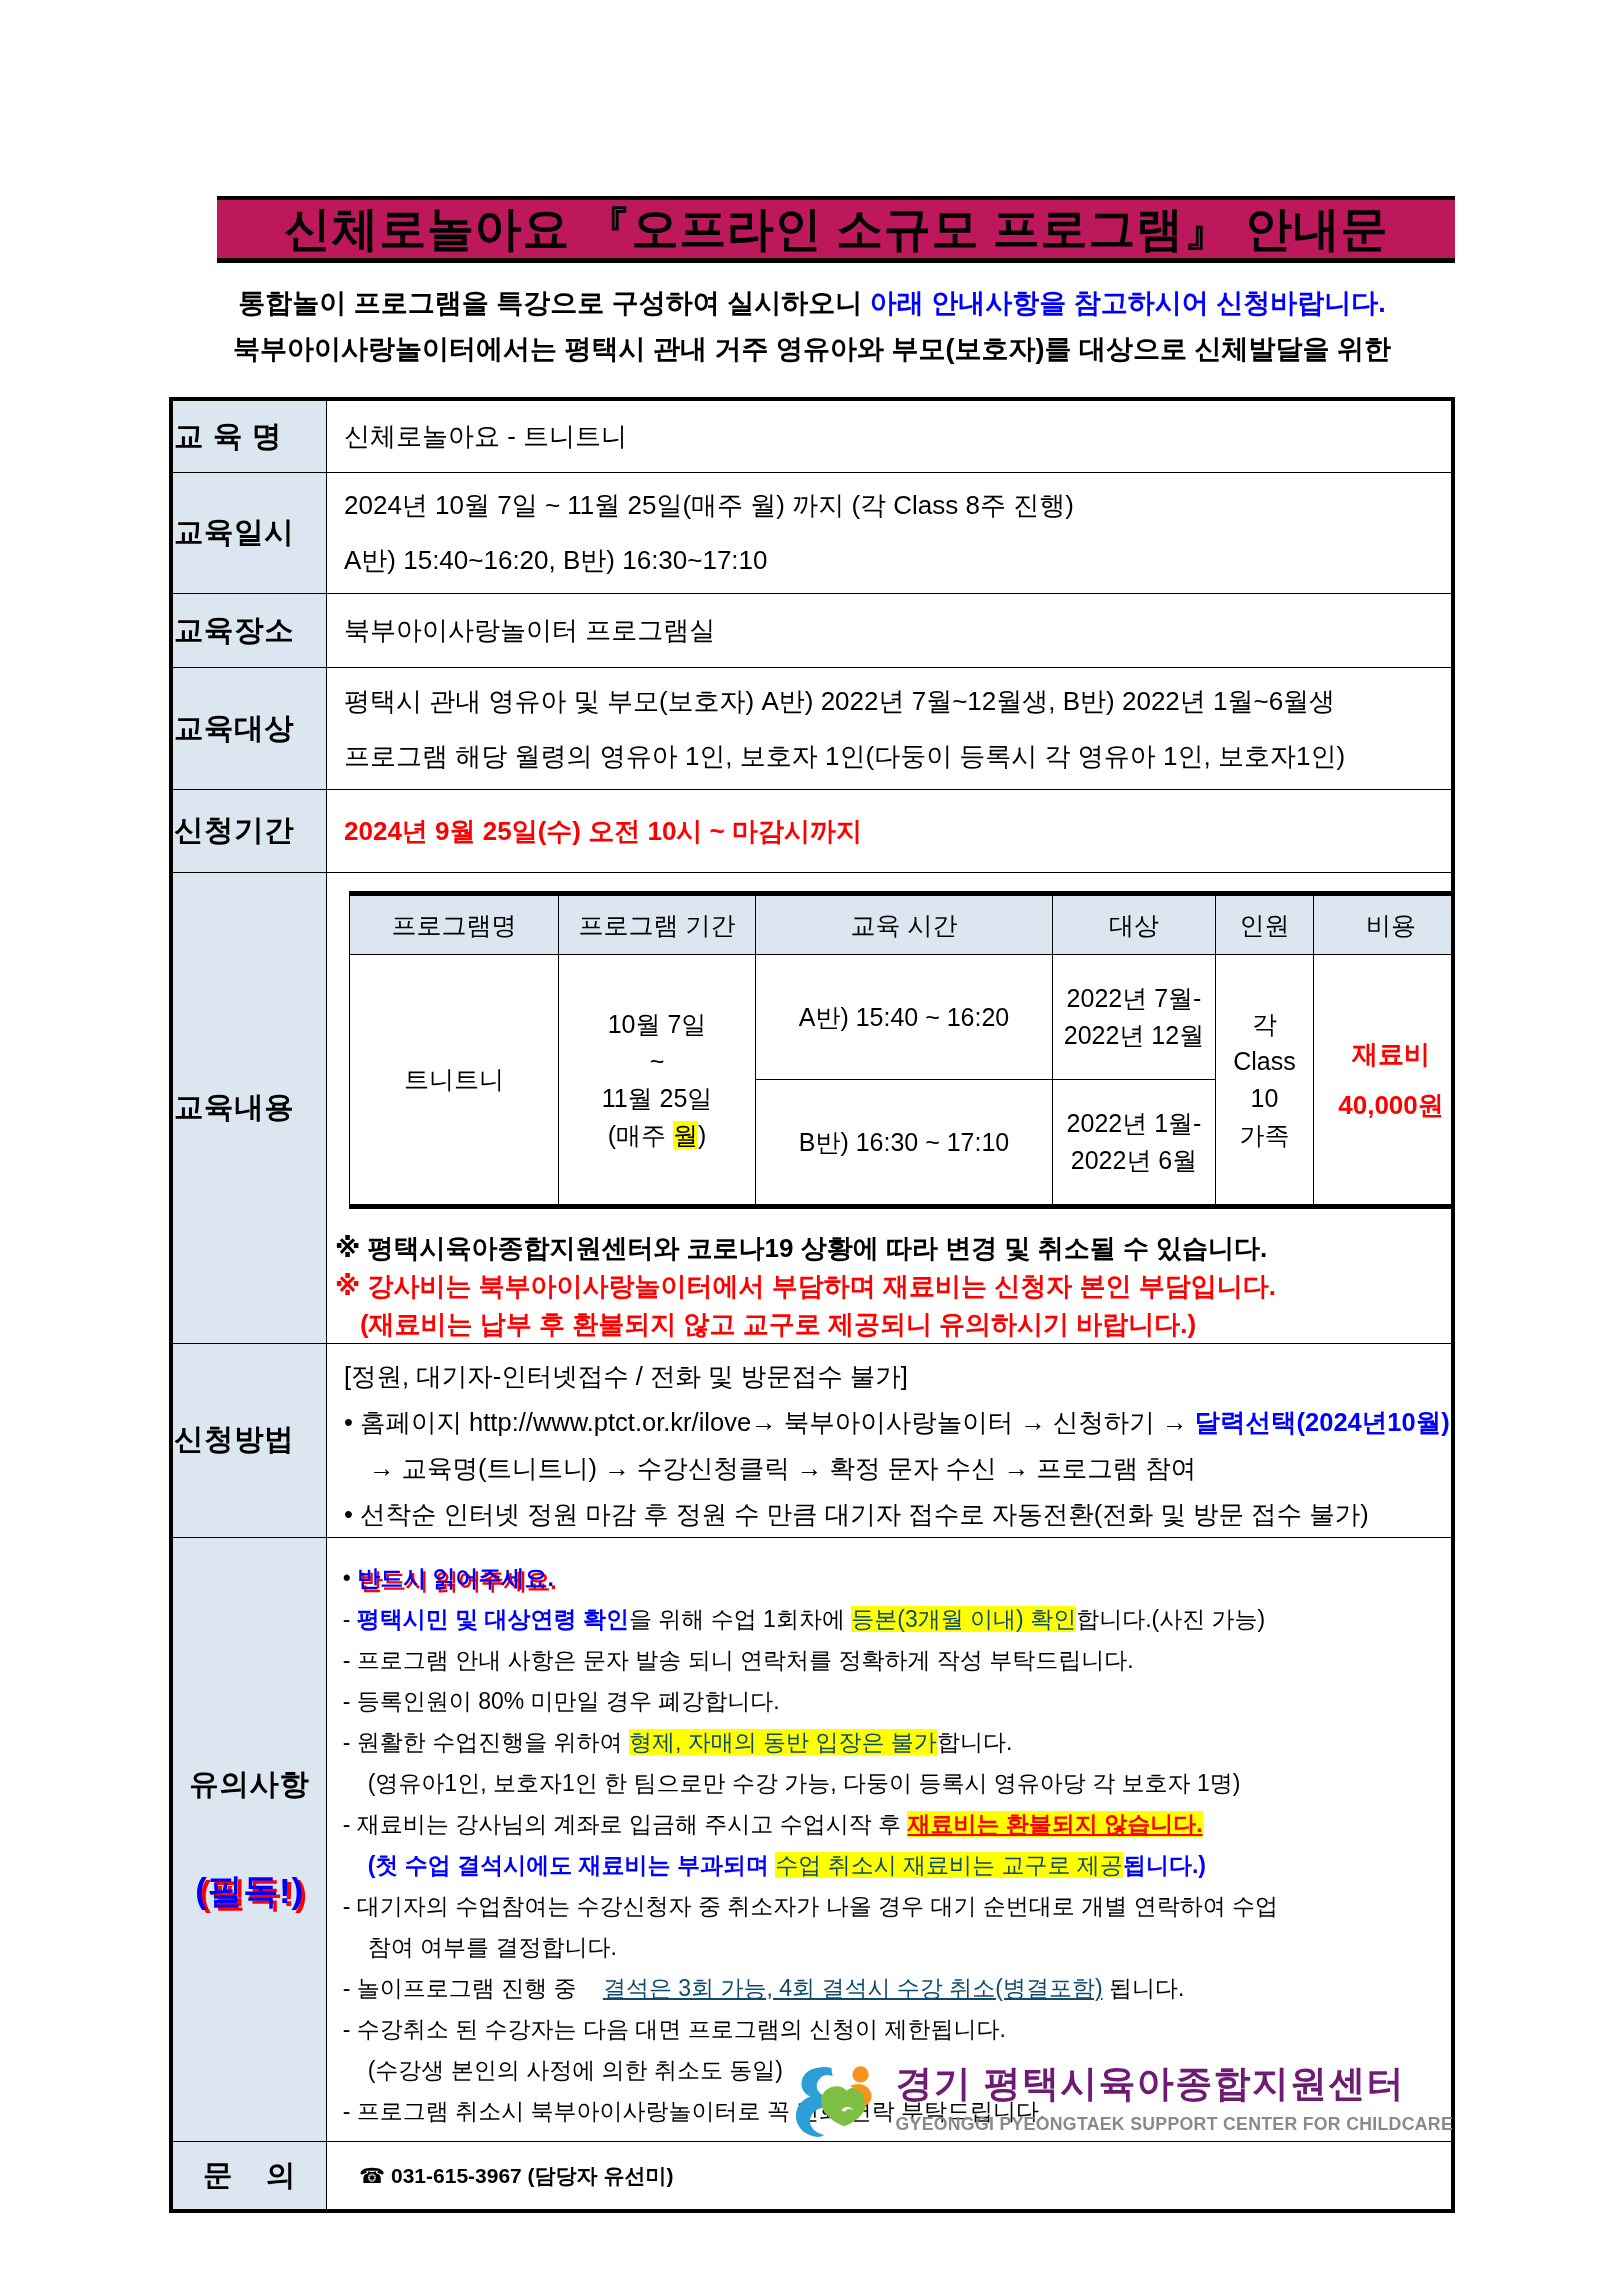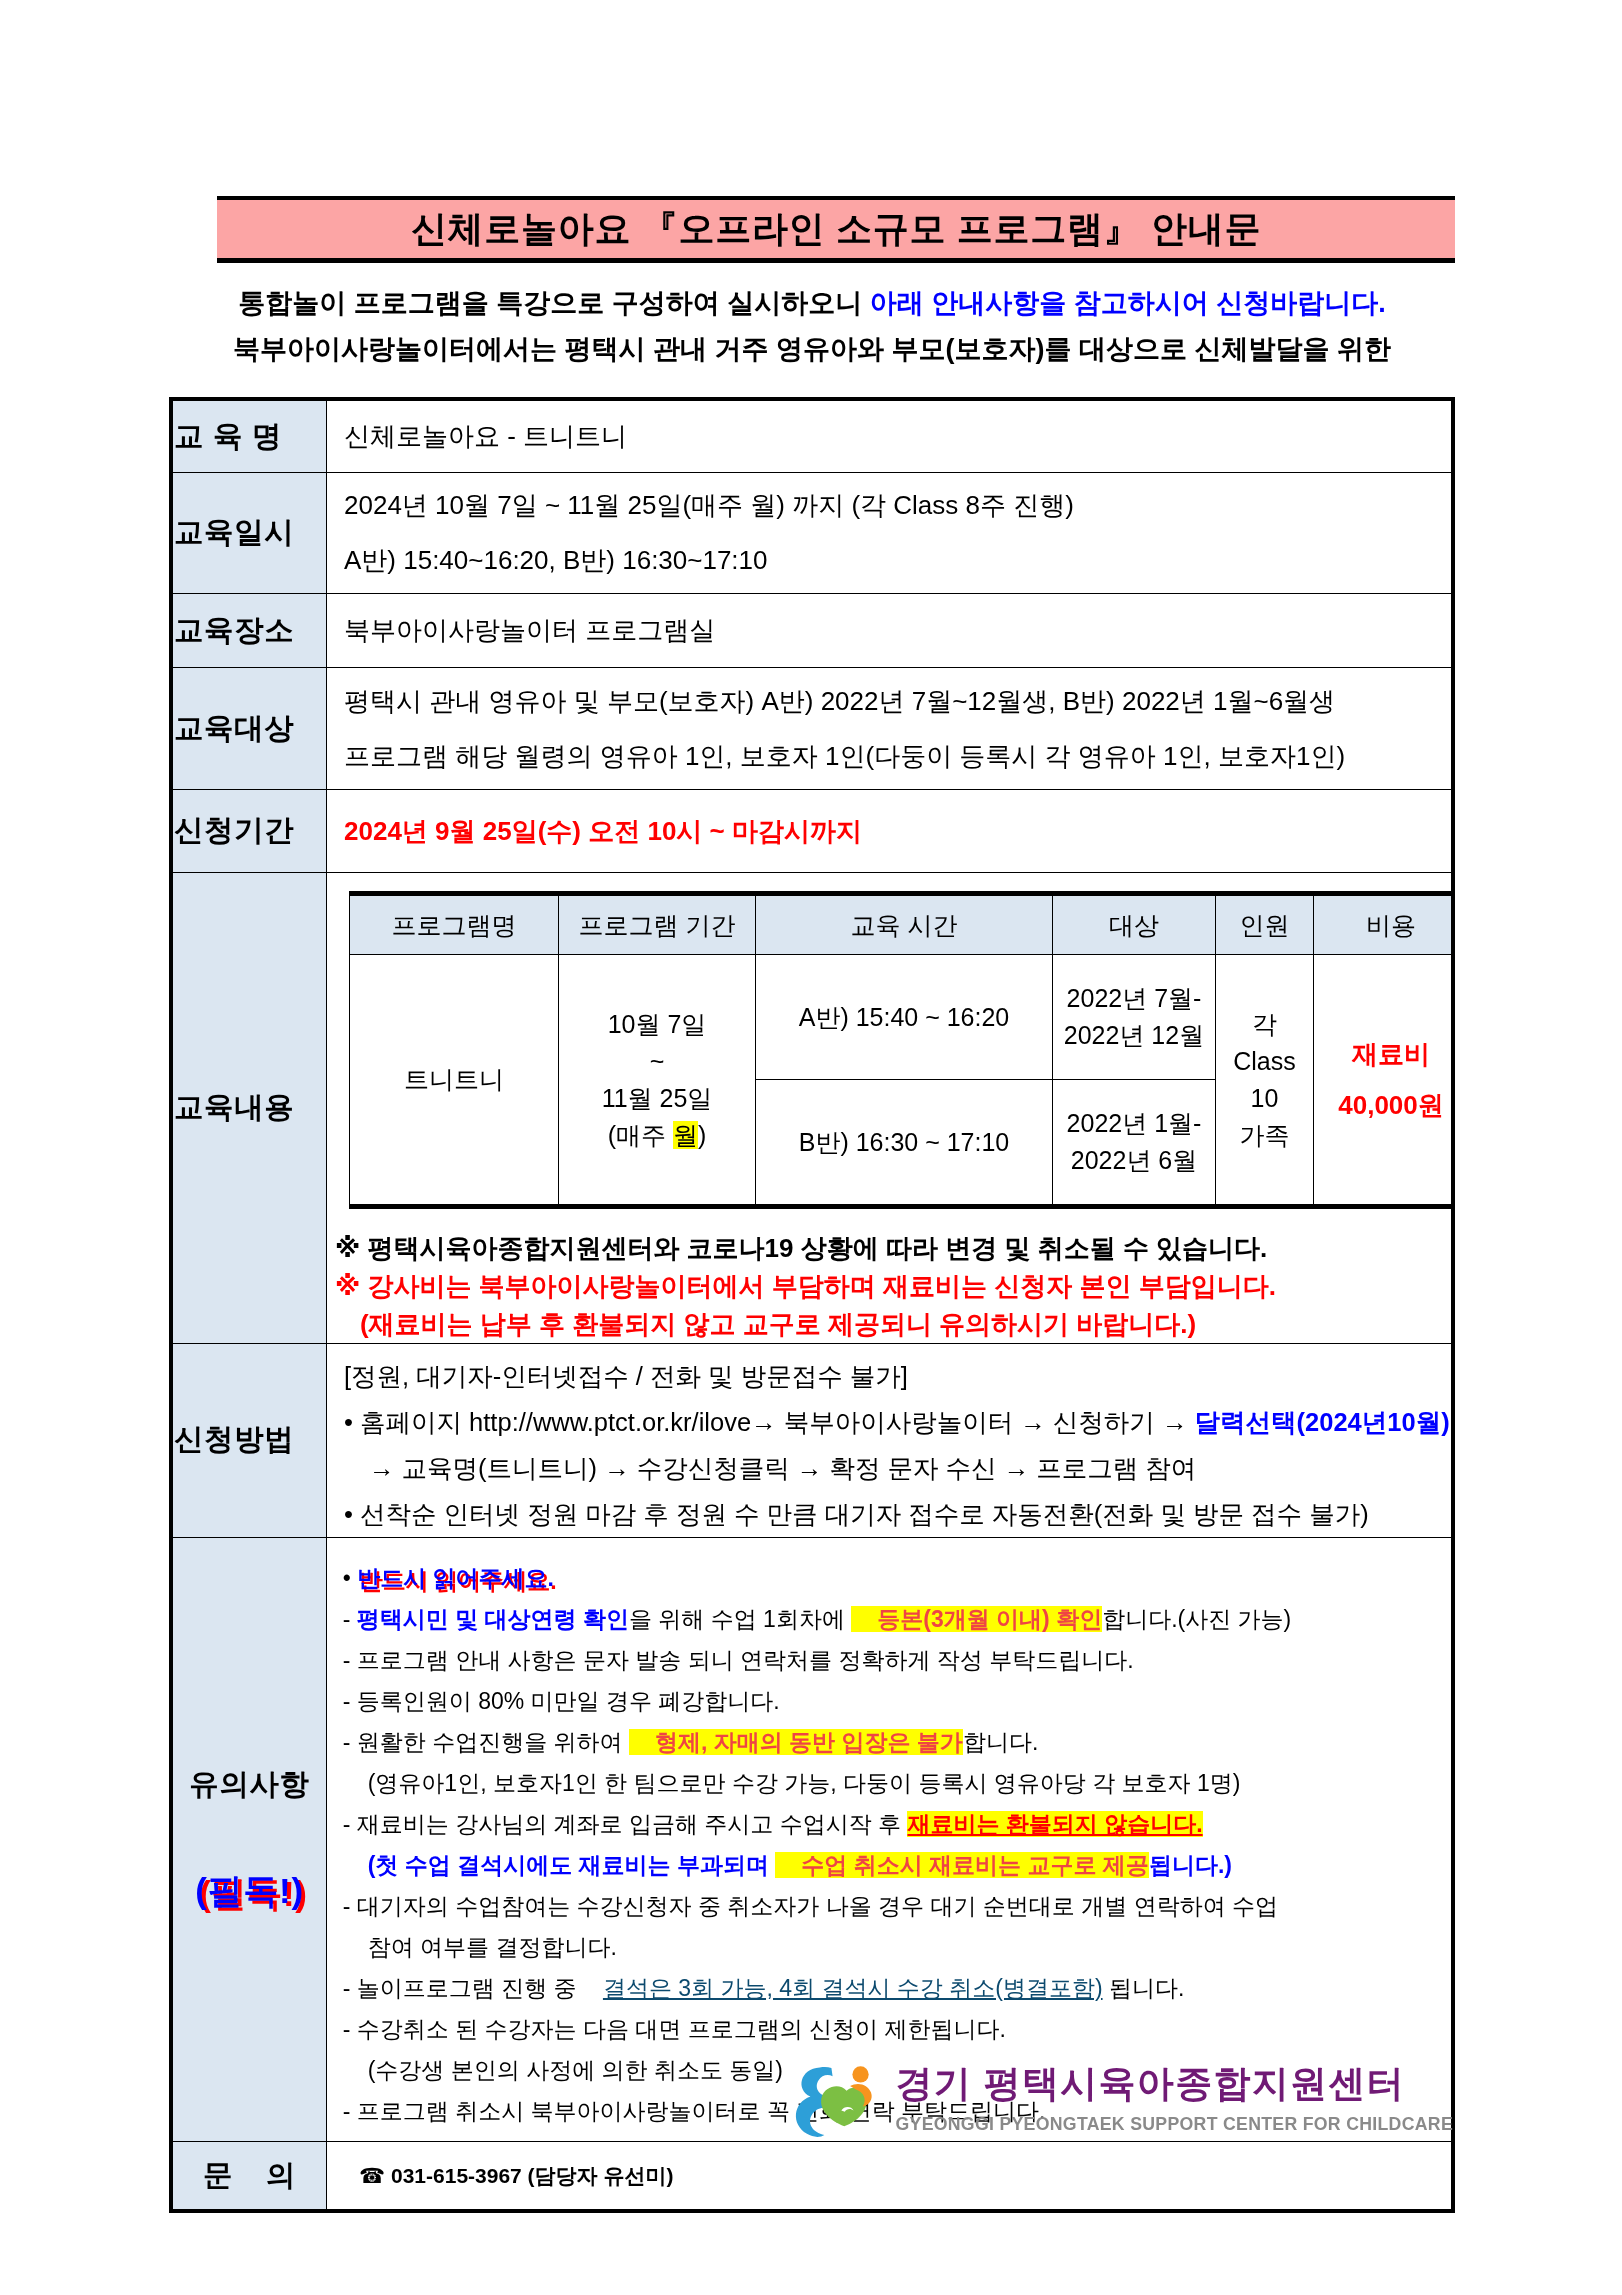--- a/index.html
+++ b/index.html
@@ -1,41 +1,41 @@
 <!DOCTYPE html>
 <html style="font-size:10.5px"><head>
 <meta charset="utf-8">
 <style>
   html,body{margin:0;padding:0;background:#ffffff;}
   body{width:1623px;height:2295px;font-family:"Liberation Sans","DejaVu Sans",sans-serif;color:#000;}
   .page{position:relative;width:1623px;height:2295px;overflow:hidden;background:#fff;}
   .content{position:absolute;left:169px;top:196px;width:1286px;}
 
   
-  .title-bar{background:#fca5a5;border-top:4.6px solid #000;border-bottom:5.2px solid #000;
+  .title-bar{background:#be185d;border-top:4.6px solid #000;border-bottom:5.2px solid #000;
     height:58px;display:flex;align-items:center;justify-content:center;
-    font-size:36px;font-weight:800;letter-spacing:0.7px;margin-left:48px;}
+    font-size:47px;font-weight:800;letter-spacing:0.7px;margin-left:48px;}
 
   
   .intro{margin-top:17px;text-align:center;font-size:27px;font-weight:600;line-height:46px;white-space:nowrap;}
 
   
   table.main{margin-top:25px;border-collapse:collapse;table-layout:fixed;width:1286px;border:4.6px solid #000;}
   table.main td{border:1.3px solid #000;vertical-align:middle;overflow:hidden;}
   td.lbl{width:151px;background:#dbe6f1;text-align:left;font-size:29.4px;font-weight:800;letter-spacing:0.7px;}
   td.val{padding-left:17px;font-size:26px;}
   td.val .tline{white-space:nowrap;}
 
   .h1{height:69px;} .h2{height:118px;} .h3{height:71px;} .h4{height:119px;}
   .h5{height:80px;} .h6{height:343px;} .h7{height:191px;} .h8{height:601px;} .h9{height:65px;}
 
   .lines-lg .tline{line-height:55px;}
   .red{color:#ff0000;font-weight:700;}
   .blue{color:#0000ff;font-weight:700;}
-  .hlred{color:#ef4444;background:#ffff00;font-weight:700;padding-left:26px;}
+  .hlred{color:#0c4a6e;background:#ffff00;font-weight:400;}
   .hlredu{color:#ff0000;background:#ffff00;font-weight:700;text-decoration:underline;}
   .redu{color:#0c4a6e;font-weight:400;text-decoration:underline;margin-left:20px;}
   .hlb{background:#ffff00;}
   .bshadow{color:#0000ff;font-weight:800;text-shadow:2.6px 2.6px 0 #ff0000;}
   .period-red{font-size:29px;}
 
   
   td.content-cell{padding:0;vertical-align:top;}
   table.ptable{margin:18.3px 0 0 22px;border-collapse:collapse;table-layout:fixed;width:1102px;
     border-top:5.2px solid #000;border-bottom:5.2px solid #000;}

